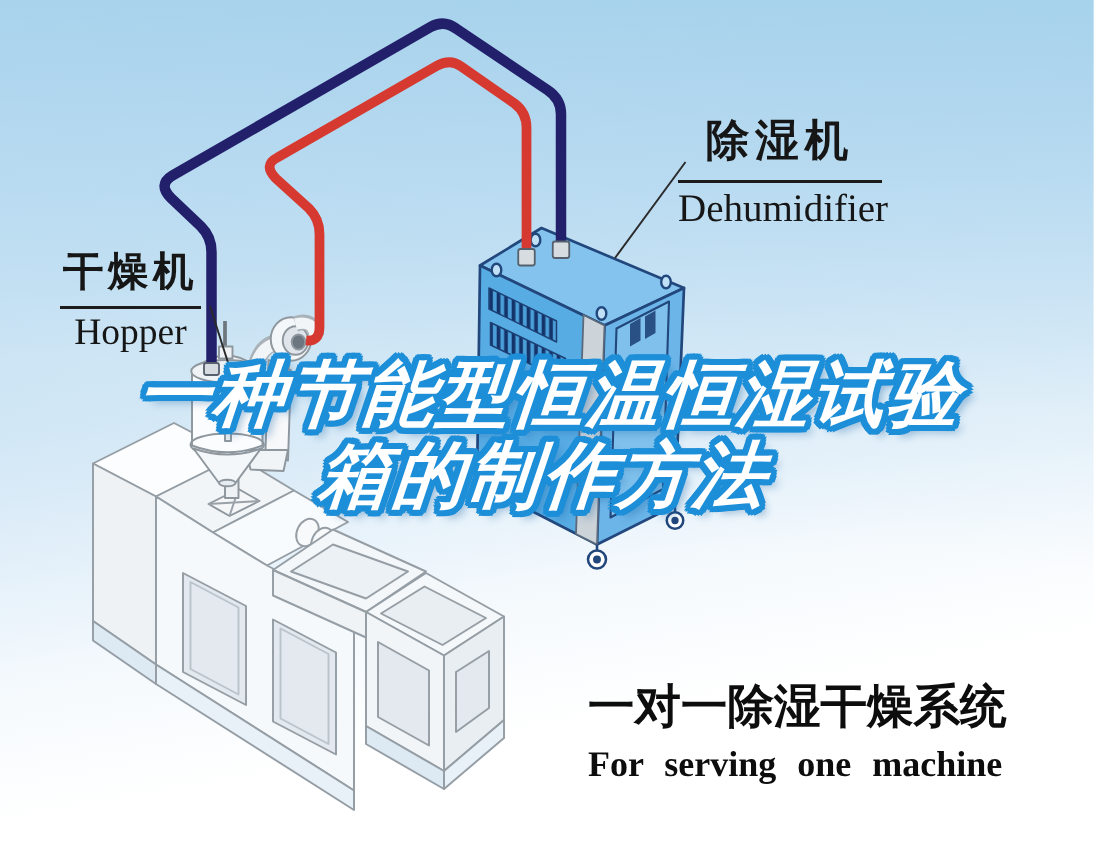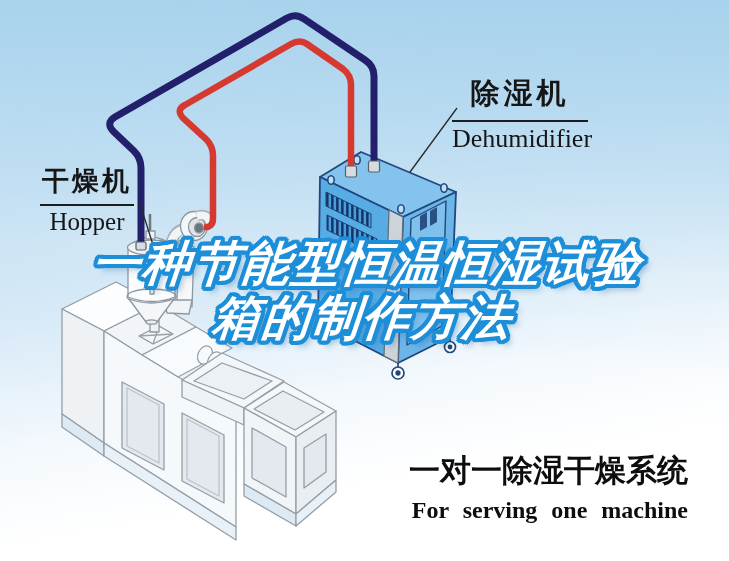--- a/index.html
+++ b/index.html
@@ -32,21 +32,21 @@
     letter-spacing:2px;color:#ffffff;transform:skewX(-5deg);
     font-family:"Liberation Sans",sans-serif;
     text-shadow:
       4px 0 0 #1d8ed8,-4px 0 0 #1d8ed8,0 4px 0 #1d8ed8,0 -4px 0 #1d8ed8,
       3px 3px 0 #1d8ed8,3px -3px 0 #1d8ed8,-3px 3px 0 #1d8ed8,-3px -3px 0 #1d8ed8,
       4px 2px 0 #1d8ed8,4px -2px 0 #1d8ed8,-4px 2px 0 #1d8ed8,-4px -2px 0 #1d8ed8,
       2px 4px 0 #1d8ed8,-2px 4px 0 #1d8ed8,2px -4px 0 #1d8ed8,-2px -4px 0 #1d8ed8,
       5px 5px 6px rgba(19,95,160,.45);
   }
   .caption{
-    position:absolute;left:392px;top:450px;width:296px;text-align:right;color:#0d0d0d;
+    position:absolute;left:392px;top:450px;width:296px;text-align:left;color:#0d0d0d;
   }
   .caption .cn{
     font-size:31px;font-weight:bold;white-space:nowrap;
     font-family:"Liberation Serif",serif;letter-spacing:0px;
   }
   .caption .en{
     margin-top:5px;font-size:24px;font-weight:600;word-spacing:8px;white-space:nowrap;
     font-family:Liberation Serif, serif;
   }
 </style>

